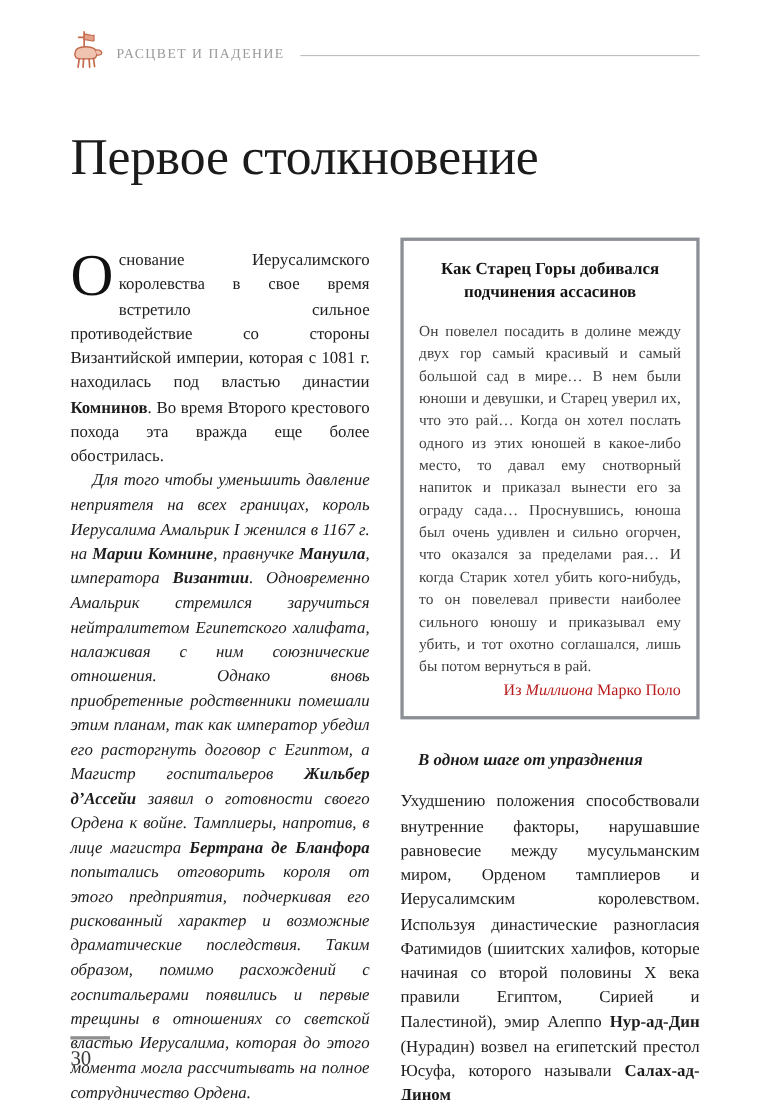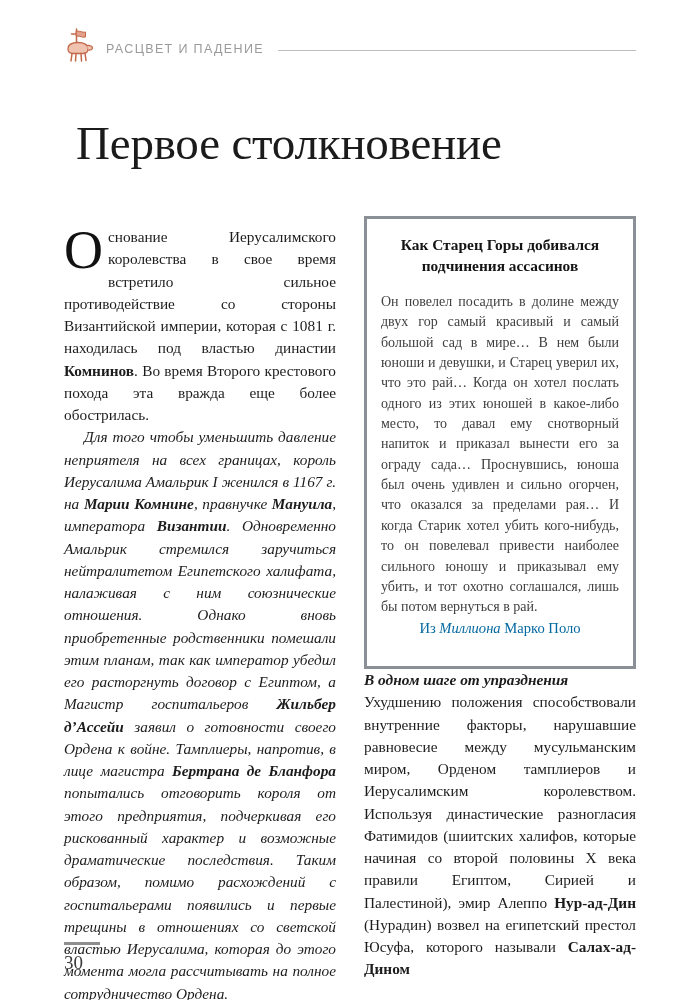--- a/index.html
+++ b/index.html
@@ -28,39 +28,39 @@
     align-items: center;
   }
   .emblem {
     width: 34px;
     height: 38px;
     flex: 0 0 34px;
     margin-right: 10px;
     display: block;
   }
   .running-head-label {
-    font-family: Liberation Sans, sans-serif;
+    font-family: Liberation Serif, serif;
     font-size: 12.5px;
     letter-spacing: 1.35px;
     color: #9a9a9a;
     white-space: nowrap;
     padding-top: 6px;
   }
   .head-rule {
     flex: 1 1 auto;
     height: 1px;
     background: #bdbdbd;
     margin-left: 14px;
     margin-top: 8px;
   }
 
   
   .chapter-title {
     position: absolute;
-    left: 76px;
+    left: 64px;
     top: 84px;
     width: 572px;
     font-size: 47px;
     line-height: 1.23;
     font-weight: normal;
     color: #1b1b1b;
     letter-spacing: -0.2px;
   }
   .chapter-title .t-line {
     display: block;
@@ -105,51 +105,52 @@
     color: #111111;
   }
 
   b, strong { font-weight: bold; }
   i, em { font-style: italic; }
 
   
   .sidebox {
     border: 3px solid #8b8f96;
     background: #ffffff;
-    padding: 16px 14px 27px 14px;
+    padding: 16px 14px 12px 14px;
     box-sizing: border-box;
+    margin-bottom: 26px;
   }
   .sidebox-title {
     text-align: center;
     font-size: 15.4px;
     font-weight: bold;
     line-height: 1.36;
     margin: 0 0 15px 0;
     color: #141414;
   }
   .sidebox-body {
     font-size: 14px;
     line-height: 1.455;
     text-align: justify;
     margin: 0;
     color: #404040;
   }
   .sidebox-source {
     margin: 22px 0 0 0;
     font-size: 14.6px;
-    text-align: center;
-    color: #0369a1;
+    text-align: right;
+    color: #b91c1c;
   }
 
   .subhead {
     font-weight: bold;
     font-style: italic;
     font-size: 15.4px;
     display: block;
-    margin: 0;
+    margin: 16px;
   }
 
   
   .folio {
     position: absolute;
     left: 64px;
     bottom: 26px;
     width: 140px;
   }
   .folio-rule {

